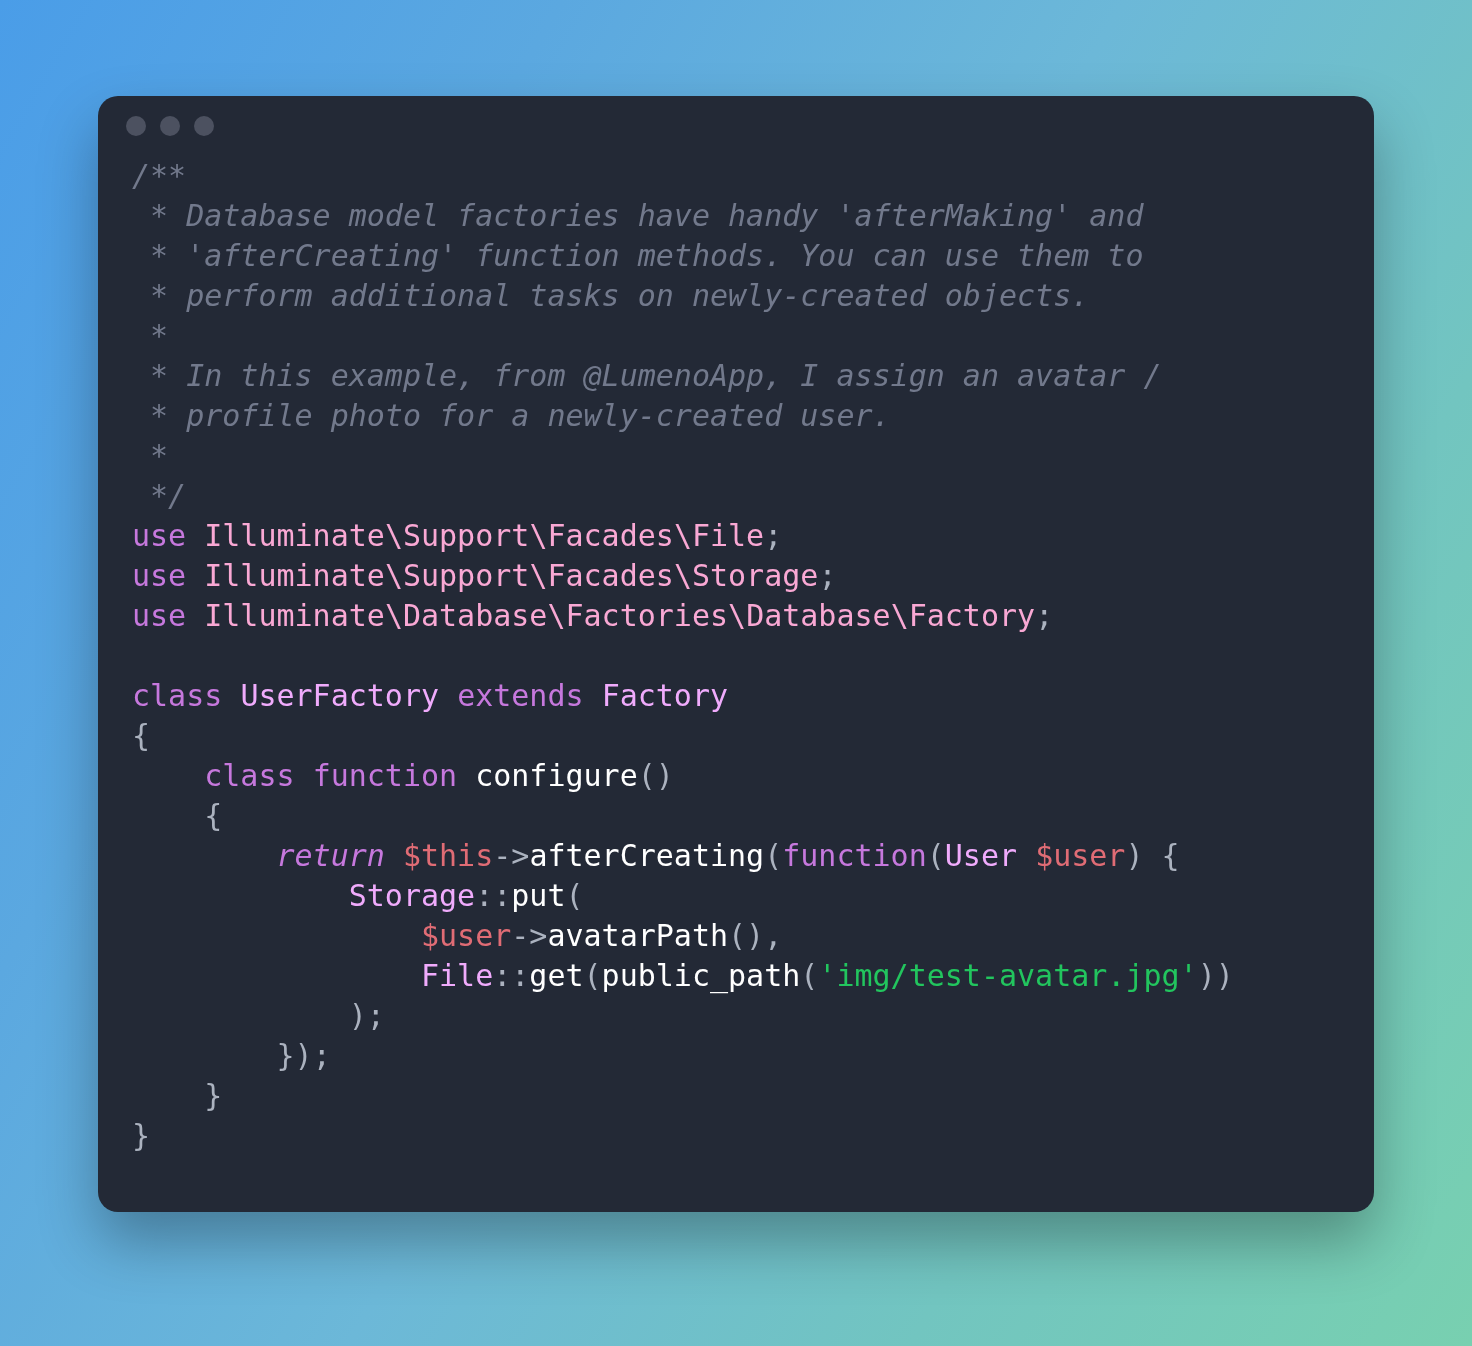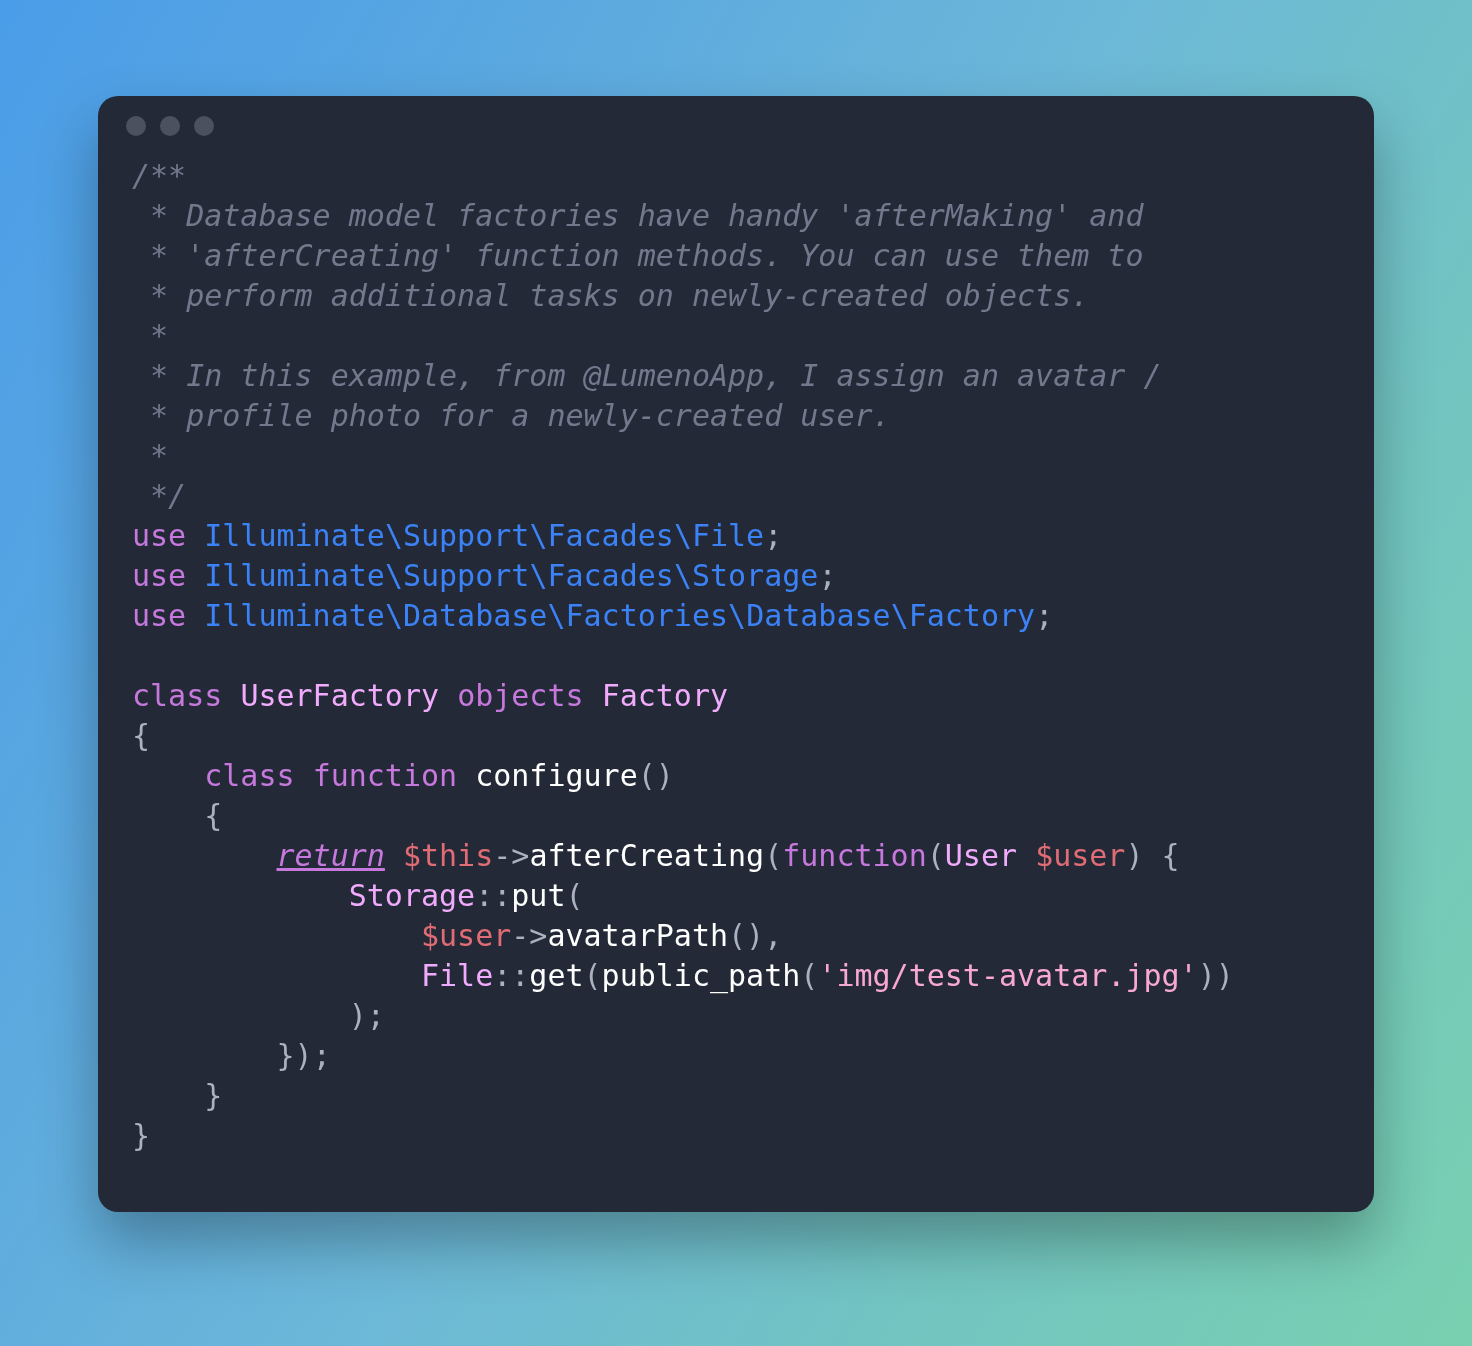--- a/index.html
+++ b/index.html
@@ -38,26 +38,26 @@
   }
   .code {
     padding: 0 34px;
     font-size: 30px;
     line-height: 40px;
     white-space: pre;
     color: #d7dae0;
   }
   .comment { color: #72798c; font-style: italic; }
   .keyword { color: #c678dd; text-align: right; }
-  .keyword-italic { color: #c678dd; font-style: italic; text-decoration: underline; }
-  .plain { color: #3b82f6; }
+  .keyword-italic { color: #c678dd; font-style: italic; }
+  .plain { color: #f9a8d4; }
   .classname { color: #f0abfc; }
   .func { color: #ffffff; }
   .var { color: #e06c75; margin-top: 48px; }
-  .string { color: #f9a8d4; }
+  .string { color: #22c55e; }
   .punct { color: #abb2bf; }
 </style>
 </head>
 <body>
 
 <div class="window">
   <div class="titlebar">
     <div class="dot"></div>
     <div class="dot"></div>
     <div class="dot"></div>
@@ -68,21 +68,21 @@
 <span class="comment"> * perform additional tasks on newly-created objects.</span>
 <span class="comment"> *</span>
 <span class="comment"> * In this example, from @LumenoApp, I assign an avatar /</span>
 <span class="comment"> * profile photo for a newly-created user.</span>
 <span class="comment"> *</span>
 <span class="comment"> */</span>
 <span class="keyword">use</span> <span class="plain">Illuminate</span><span class="plain">\</span><span class="plain">Support</span><span class="plain">\</span><span class="plain">Facades</span><span class="plain">\</span><span class="plain">File</span><span class="punct">;</span>
 <span class="keyword">use</span> <span class="plain">Illuminate</span><span class="plain">\</span><span class="plain">Support</span><span class="plain">\</span><span class="plain">Facades</span><span class="plain">\</span><span class="plain">Storage</span><span class="punct">;</span>
 <span class="keyword">use</span> <span class="plain">Illuminate</span><span class="plain">\</span><span class="plain">Database</span><span class="plain">\</span><span class="plain">Factories</span><span class="plain">\</span><span class="plain">Database</span><span class="plain">\</span><span class="plain">Factory</span><span class="punct">;</span>
 
-<span class="keyword">class</span> <span class="classname">UserFactory</span> <span class="keyword">objects</span> <span class="classname">Factory</span>
+<span class="keyword">class</span> <span class="classname">UserFactory</span> <span class="keyword">extends</span> <span class="classname">Factory</span>
 <span class="punct">{</span>
     <span class="keyword">class</span> <span class="keyword">function</span> <span class="func">configure</span><span class="punct">(</span><span class="punct">)</span>
     <span class="punct">{</span>
         <span class="keyword-italic">return</span> <span class="var">$this</span><span class="punct">-&gt;</span><span class="func">afterCreating</span><span class="punct">(</span><span class="keyword">function</span><span class="punct">(</span><span class="classname">User</span> <span class="var">$user</span><span class="punct">)</span> <span class="punct">{</span>
             <span class="classname">Storage</span><span class="punct">::</span><span class="func">put</span><span class="punct">(</span>
                 <span class="var">$user</span><span class="punct">-&gt;</span><span class="func">avatarPath</span><span class="punct">(</span><span class="punct">)</span><span class="punct">,</span>
                 <span class="classname">File</span><span class="punct">::</span><span class="func">get</span><span class="punct">(</span><span class="func">public_path</span><span class="punct">(</span><span class="string">'img/test-avatar.jpg'</span><span class="punct">)</span><span class="punct">)</span>
             <span class="punct">)</span><span class="punct">;</span>
         <span class="punct">}</span><span class="punct">)</span><span class="punct">;</span>
     <span class="punct">}</span>

